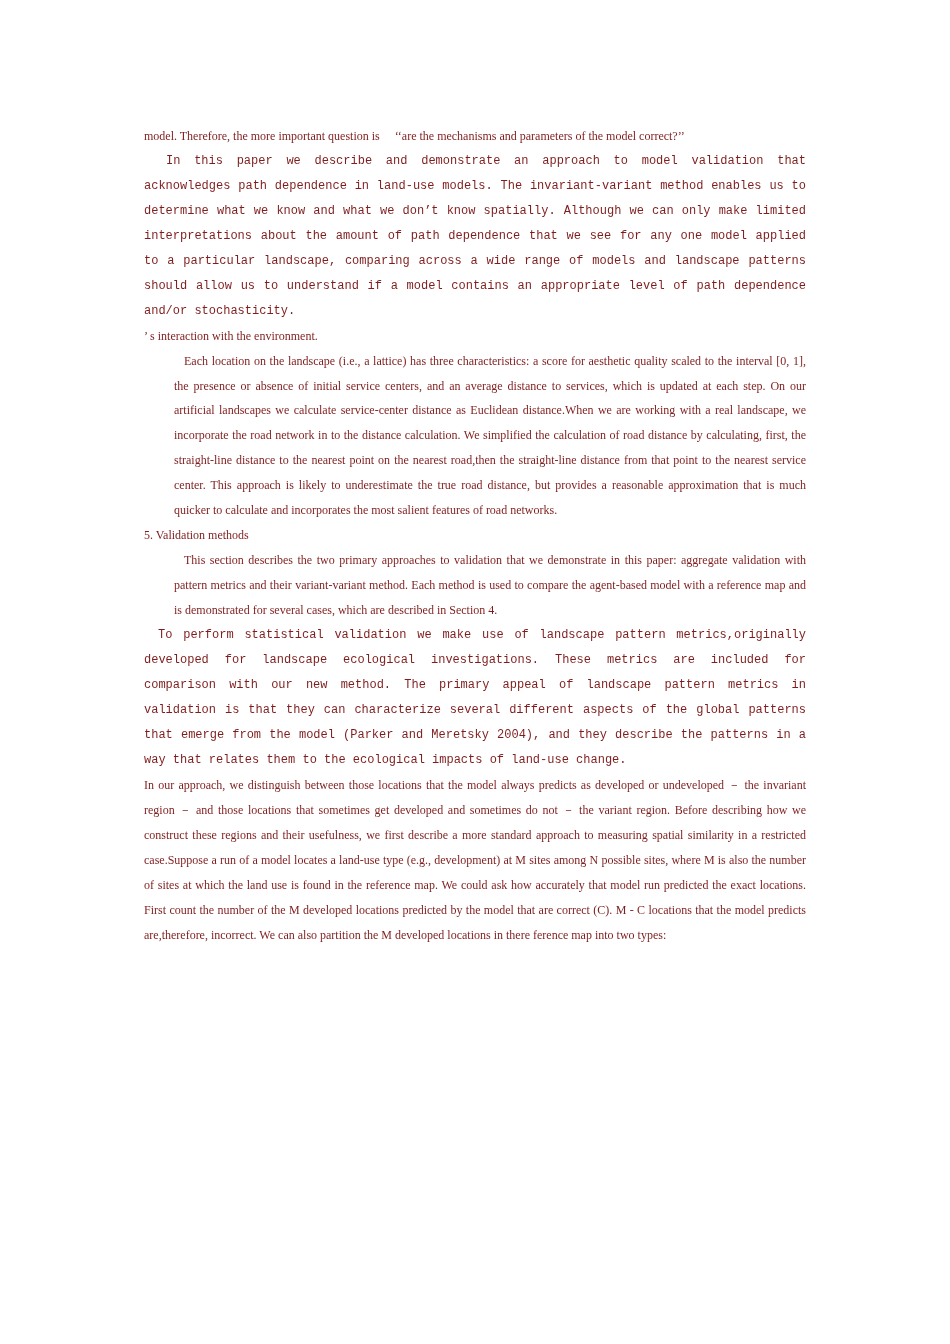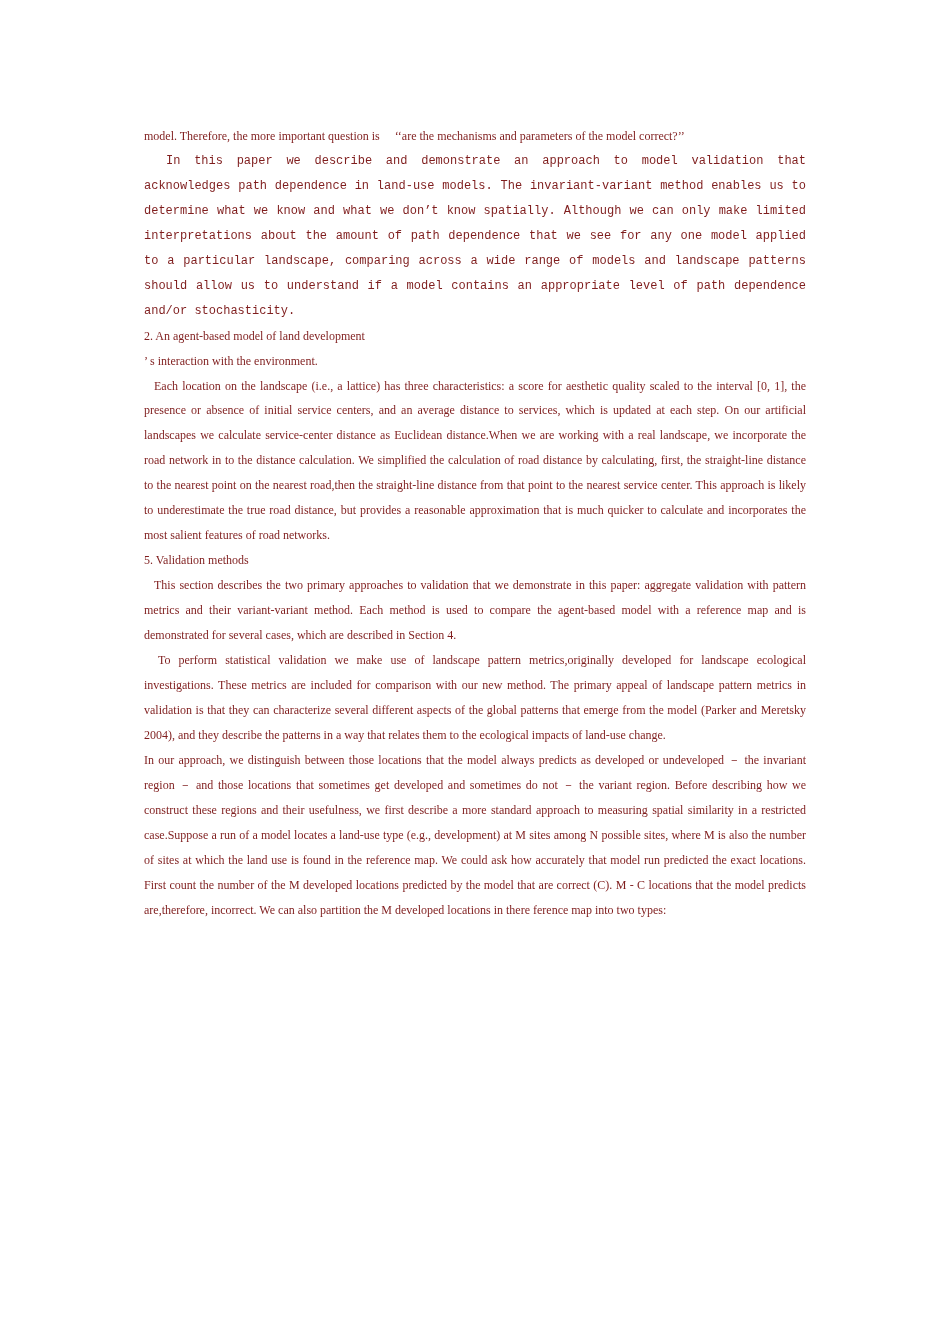--- a/index.html
+++ b/index.html
@@ -10,29 +10,28 @@
     top: 124px;
     width: 662px;
     font-family: "Liberation Serif", serif;
     font-size: 12px;
     line-height: 24.95px;
     color: #7f1d1d;
   }
   .para { margin: 0; text-align: justify; }
   .heading { margin: 0; text-align: left; }
   .indent1 { text-indent: 22px; font-family: Liberation Mono, monospace; }
-  .indent2 { text-indent: 10px; }
-  .indent3 { text-indent: 14px; }
+  .indent2 { text-indent: 10px; margin-left: 30px; }
+  .indent3 { text-indent: 14px; font-family: Liberation Mono, monospace; }
 </style>
 </head>
 <body>
 
 <div class="page">
   <p class="para">model. Therefore, the more important question is 　‘‘are the mechanisms and parameters of the model correct?’’</p>
   <p class="para indent1">In this paper we describe and demonstrate an approach to model validation that acknowledges path dependence in land-use models. The invariant-variant method enables us to determine what we know and what we don’t know spatially. Although we can only make limited interpretations about the amount of path dependence that we see for any one model applied to a particular landscape, comparing across a wide range of models and landscape patterns should allow us to understand if a model contains an appropriate level of path dependence and/or stochasticity.</p>
-  <p class="heading">2. An agent-based model of land development</p>
   <p class="para">’ s interaction with the environment.</p>
   <p class="para indent2">Each location on the landscape (i.e., a lattice) has three characteristics: a score for aesthetic quality scaled to the interval [0, 1], the presence or absence of initial service centers, and an average distance to services, which is updated at each step. On our artificial landscapes we calculate service-center distance as Euclidean distance.When we are working with a real landscape, we incorporate the road network in to the distance calculation. We simplified the calculation of road distance by calculating, first, the straight-line distance to the nearest point on the nearest road,then the straight-line distance from that point to the nearest service center. This approach is likely to underestimate the true road distance, but provides a reasonable approximation that is much quicker to calculate and incorporates the most salient features of road networks.</p>
   <p class="heading">5. Validation methods</p>
   <p class="para indent2">This section describes the two primary approaches to validation that we demonstrate in this paper: aggregate validation with pattern metrics and their variant-variant method. Each method is used to compare the agent-based model with a reference map and is demonstrated for several cases, which are described in Section 4.</p>
   <p class="para indent3">To perform statistical validation we make use of landscape pattern metrics,originally developed for landscape ecological investigations. These metrics are included for comparison with our new method. The primary appeal of landscape pattern metrics in validation is that they can characterize several different aspects of the global patterns that emerge from the model (Parker and Meretsky 2004), and they describe the patterns in a way that relates them to the ecological impacts of land-use change.</p>
   <p class="para">In our approach, we distinguish between those locations that the model always predicts as developed or undeveloped － the invariant region － and those locations that sometimes get developed and sometimes do not － the variant region. Before describing how we construct these regions and their usefulness, we first describe a more standard approach to measuring spatial similarity in a restricted case.Suppose a run of a model locates a land-use type (e.g., development) at M sites among N possible sites, where M is also the number of sites at which the land use is found in the reference map. We could ask how accurately that model run predicted the exact locations. First count the number of the M developed locations predicted by the model that are correct (C). M - C locations that the model predicts are,therefore, incorrect. We can also partition the M developed locations in there ference map into two types:</p>
 </div>
 
 </body></html>

